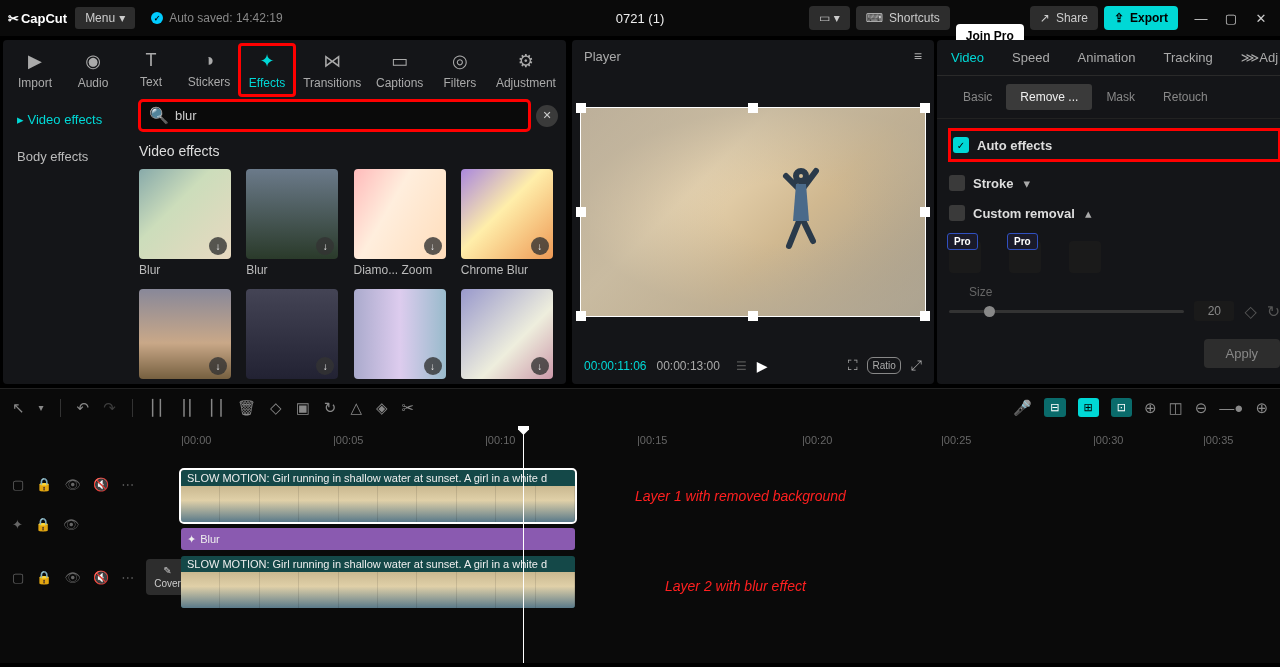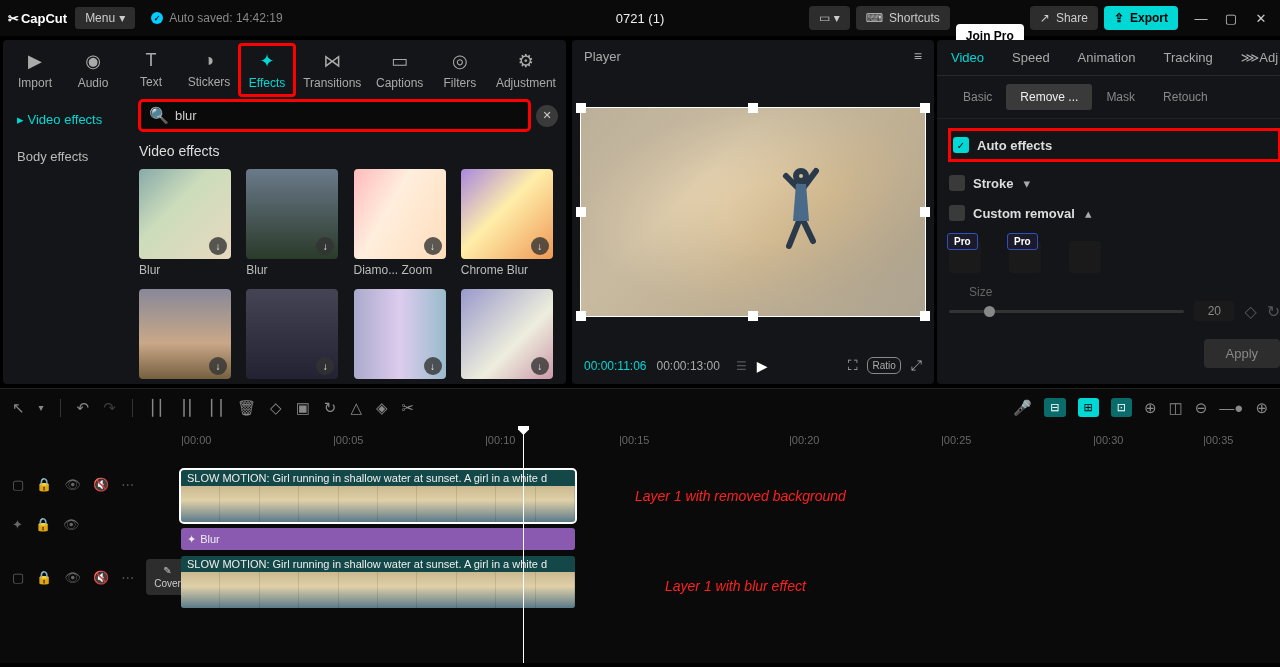--- a/index.html
+++ b/index.html
@@ -426,22 +426,22 @@
         <span>Cover</span>
       </div>
     </div>
   </div>
 
   <div class="tl-main">
     <div class="ruler">
       <span class="ruler-tick" style="left:6px">|<span>00:00</span></span>
       <span class="ruler-tick" style="left:158px">|<span>00:05</span></span>
       <span class="ruler-tick" style="left:310px">|<span>00:10</span></span>
-      <span class="ruler-tick" style="left:444px">|<span>00:15</span></span>
-      <span class="ruler-tick" style="left:614px">|<span>00:20</span></span>
+      <span class="ruler-tick" style="left:462px">|<span>00:15</span></span>
+      <span class="ruler-tick" style="left:627px">|<span>00:20</span></span>
       <span class="ruler-tick" style="left:766px">|<span>00:25</span></span>
       <span class="ruler-tick" style="left:918px">|<span>00:30</span></span>
       <span class="ruler-tick" style="left:1028px">|<span>00:35</span></span>
     </div>
     <div class="tracks">
       <div class="track" style="height:54px">
         <div class="clip selected" style="left:6px;width:394px">
           <div class="clip-label">SLOW MOTION: Girl running in shallow water at sunset. A girl in a white d</div>
           <div class="clip-thumbs">
               <div class="clip-thumb"></div>
@@ -477,15 +477,15 @@
               <div class="clip-thumb"></div>
               <div class="clip-thumb"></div>
               <div class="clip-thumb"></div>
             </div>
         </div>
       </div>
     </div>
     <div class="playhead" style="left:348px"></div>
 
     <div class="annotation" style="left:460px;top:62px">Layer 1 with removed background</div>
-    <div class="annotation" style="left:490px;top:152px">Layer 1 with blur effect</div>
+    <div class="annotation" style="left:490px;top:152px">Layer 2 with blur effect</div>
   </div>
 </div>
 
 </body></html>

